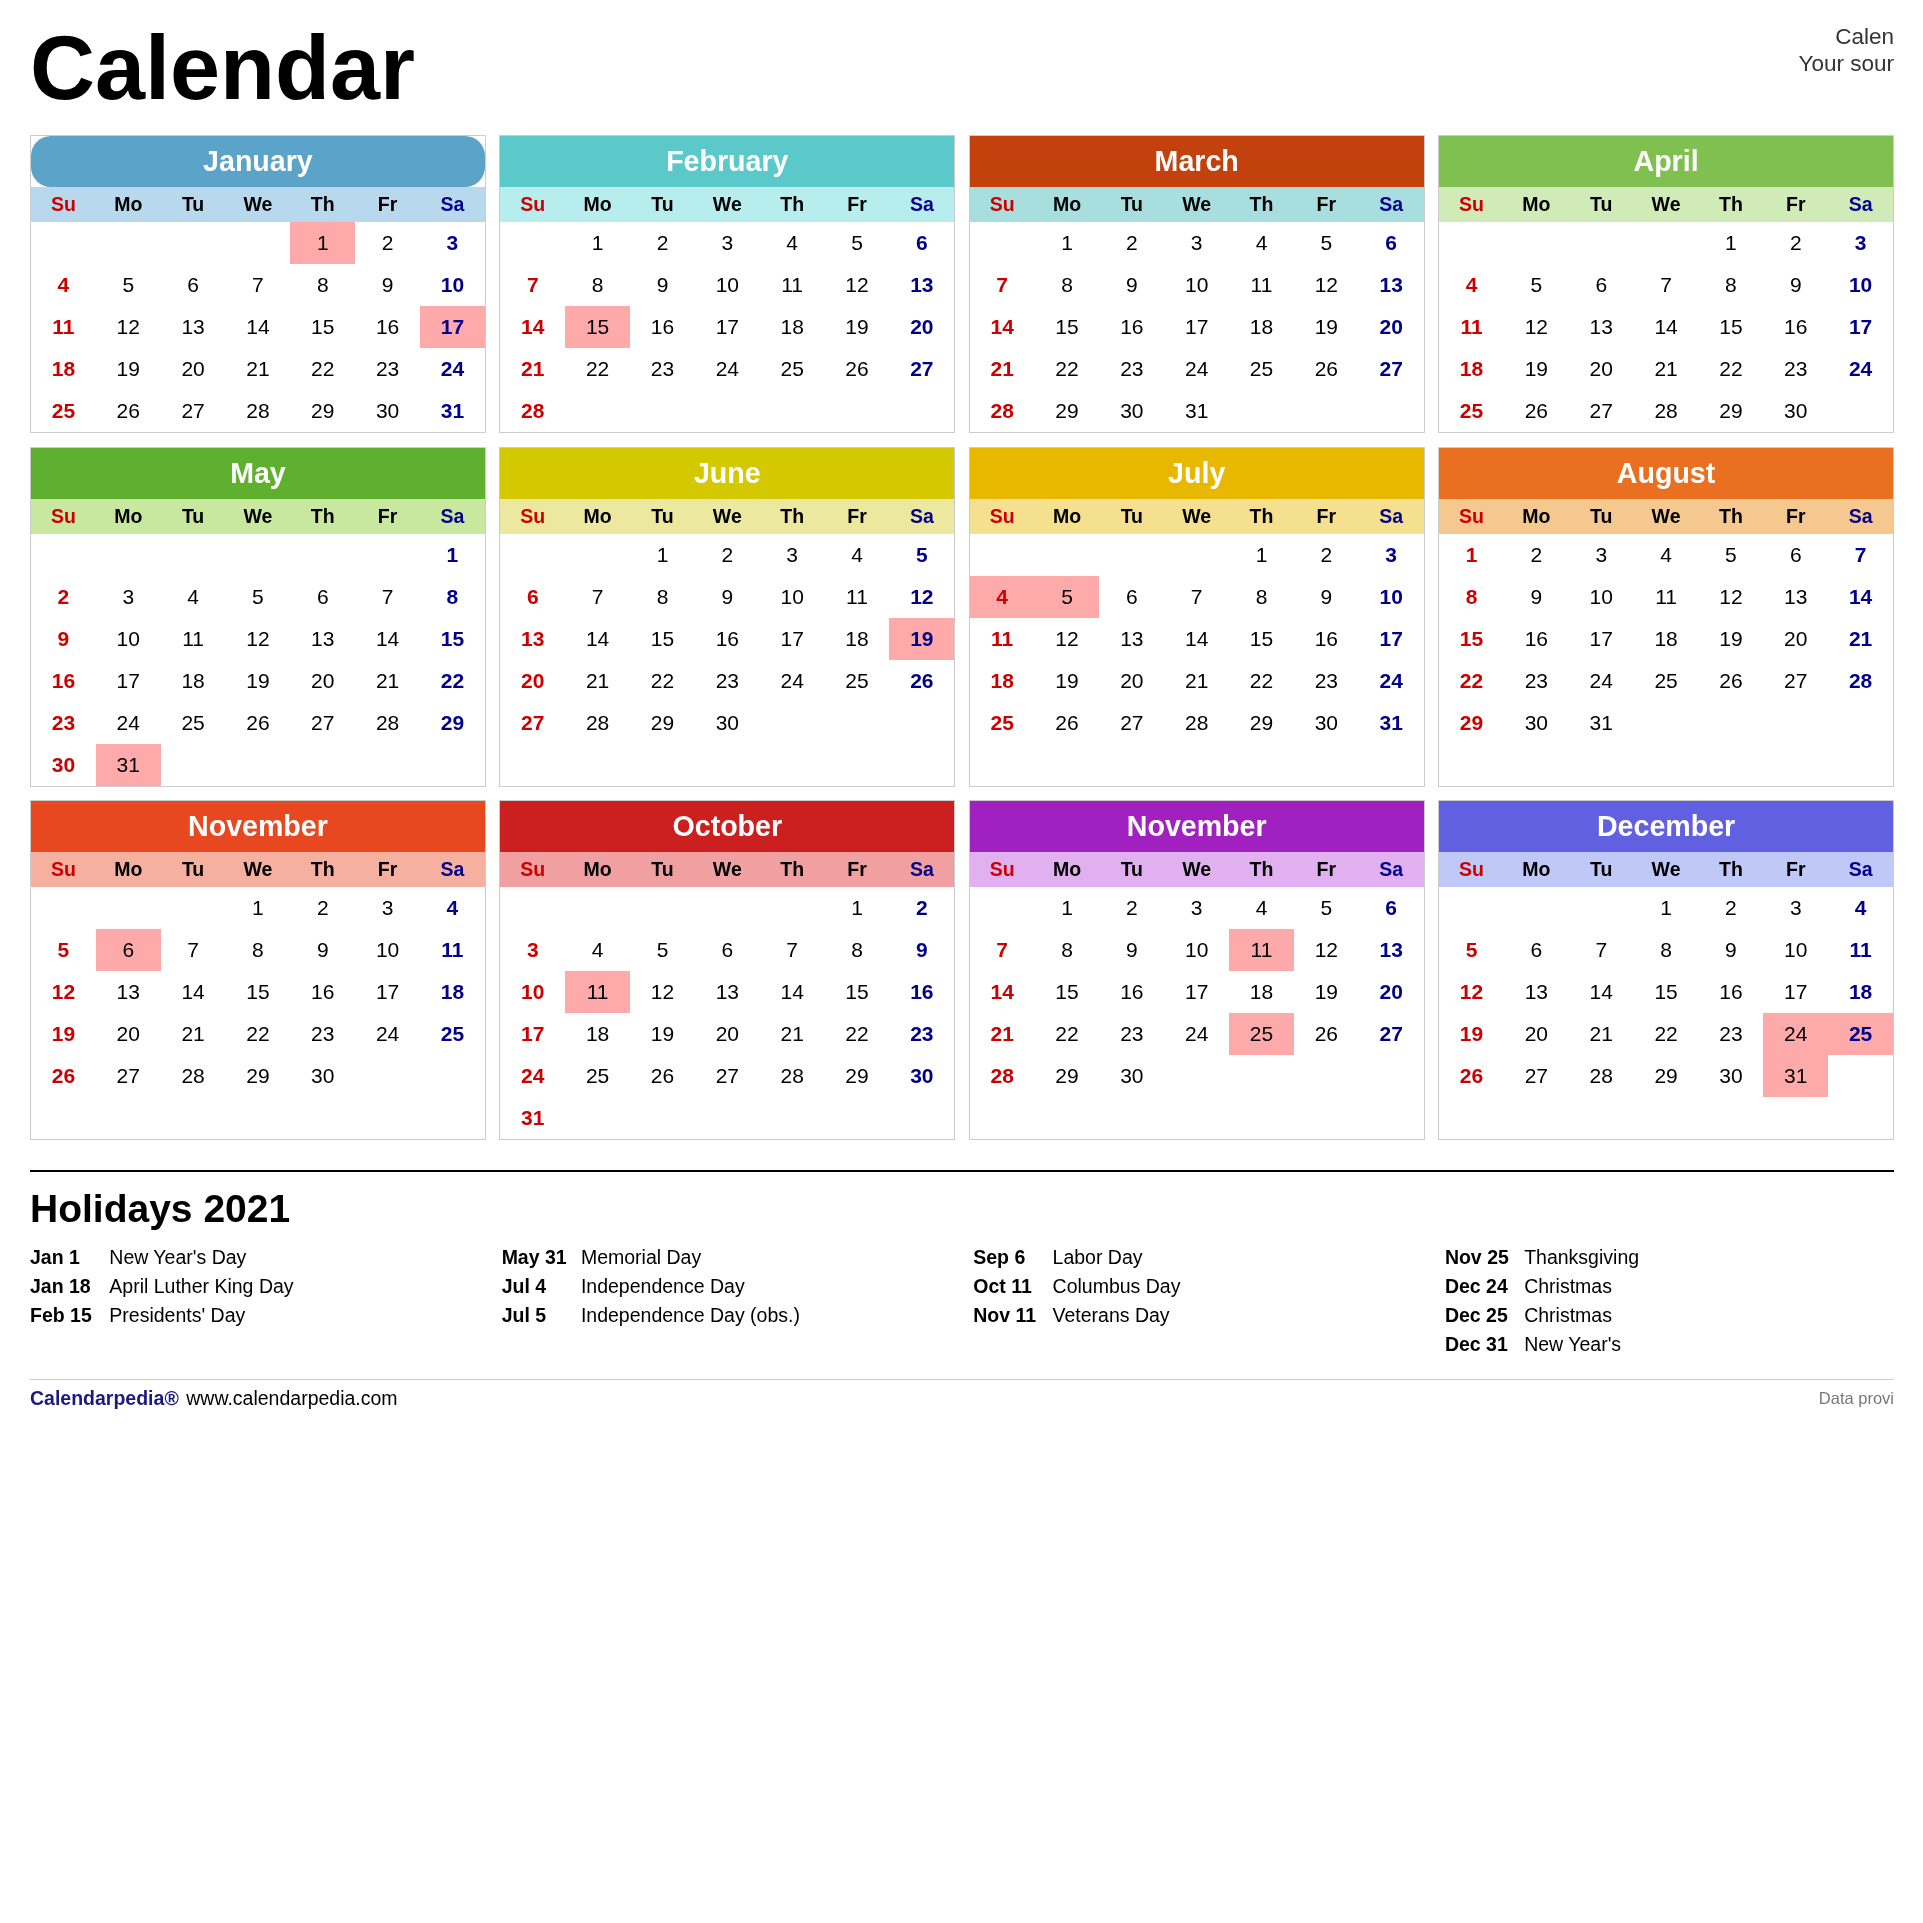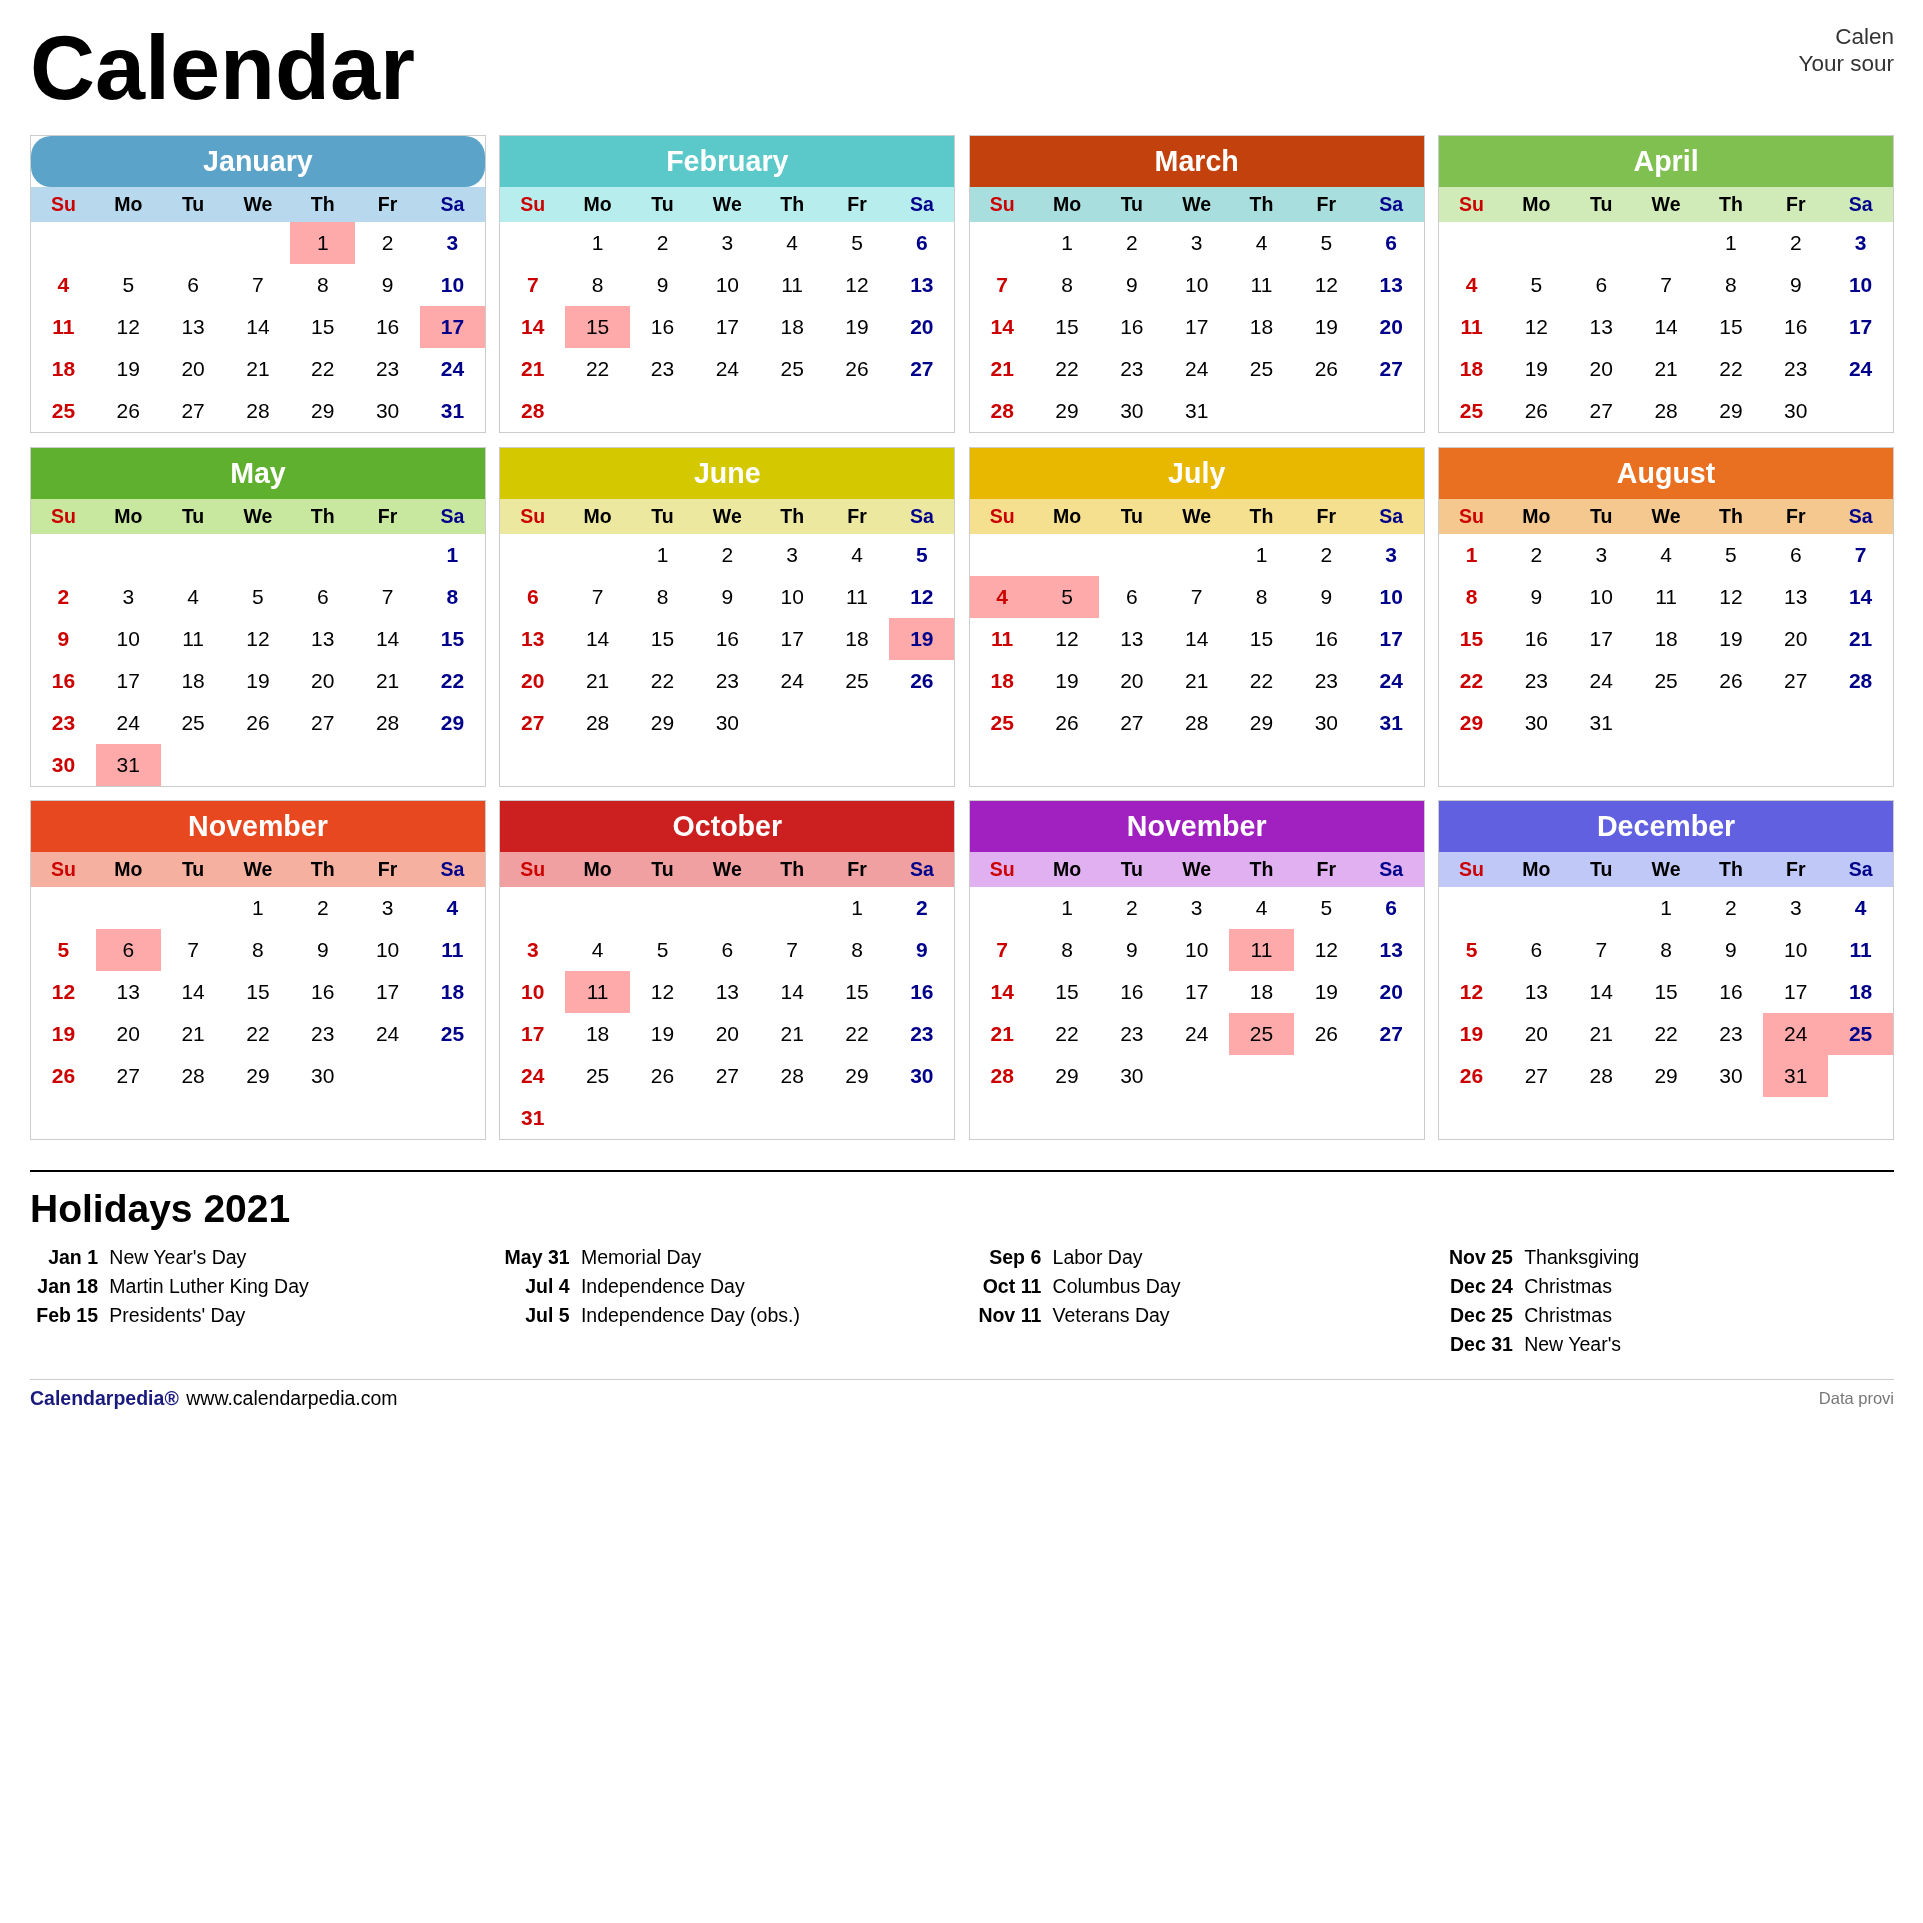--- a/index.html
+++ b/index.html
@@ -141,21 +141,20 @@
       font-size: 39px;
       font-weight: bold;
       color: #000;
       margin-bottom: 15px;
     }
 
     .holidays-grid {
       display: grid;
       grid-template-columns: repeat(4, 1fr);
       gap: 7.5px 22.5px;
-      text-align: right;
     }
 
     .holiday-column {
       display: flex;
       flex-direction: column;
       gap: 6px;
     }
 
     .holiday-row {
       display: flex;
@@ -824,21 +823,21 @@
 <div class="holidays-section">
   <div class="holidays-title">Holidays 2021</div>
   <div class="holidays-grid" id="holidays-grid">
       <div class="holiday-column">
         <div class="holiday-row">
           <span class="holiday-date">Jan 1</span>
           <span class="holiday-name">New Year's Day</span>
         </div>
         <div class="holiday-row">
           <span class="holiday-date">Jan 18</span>
-          <span class="holiday-name">Martin Luther King Day</span>
+          <span class="holiday-name">April Luther King Day</span>
         </div>
         <div class="holiday-row">
           <span class="holiday-date">Feb 15</span>
           <span class="holiday-name">Presidents' Day</span>
         </div>
       </div>
       <div class="holiday-column">
         <div class="holiday-row">
           <span class="holiday-date">May 31</span>
           <span class="holiday-name">Memorial Day</span>

